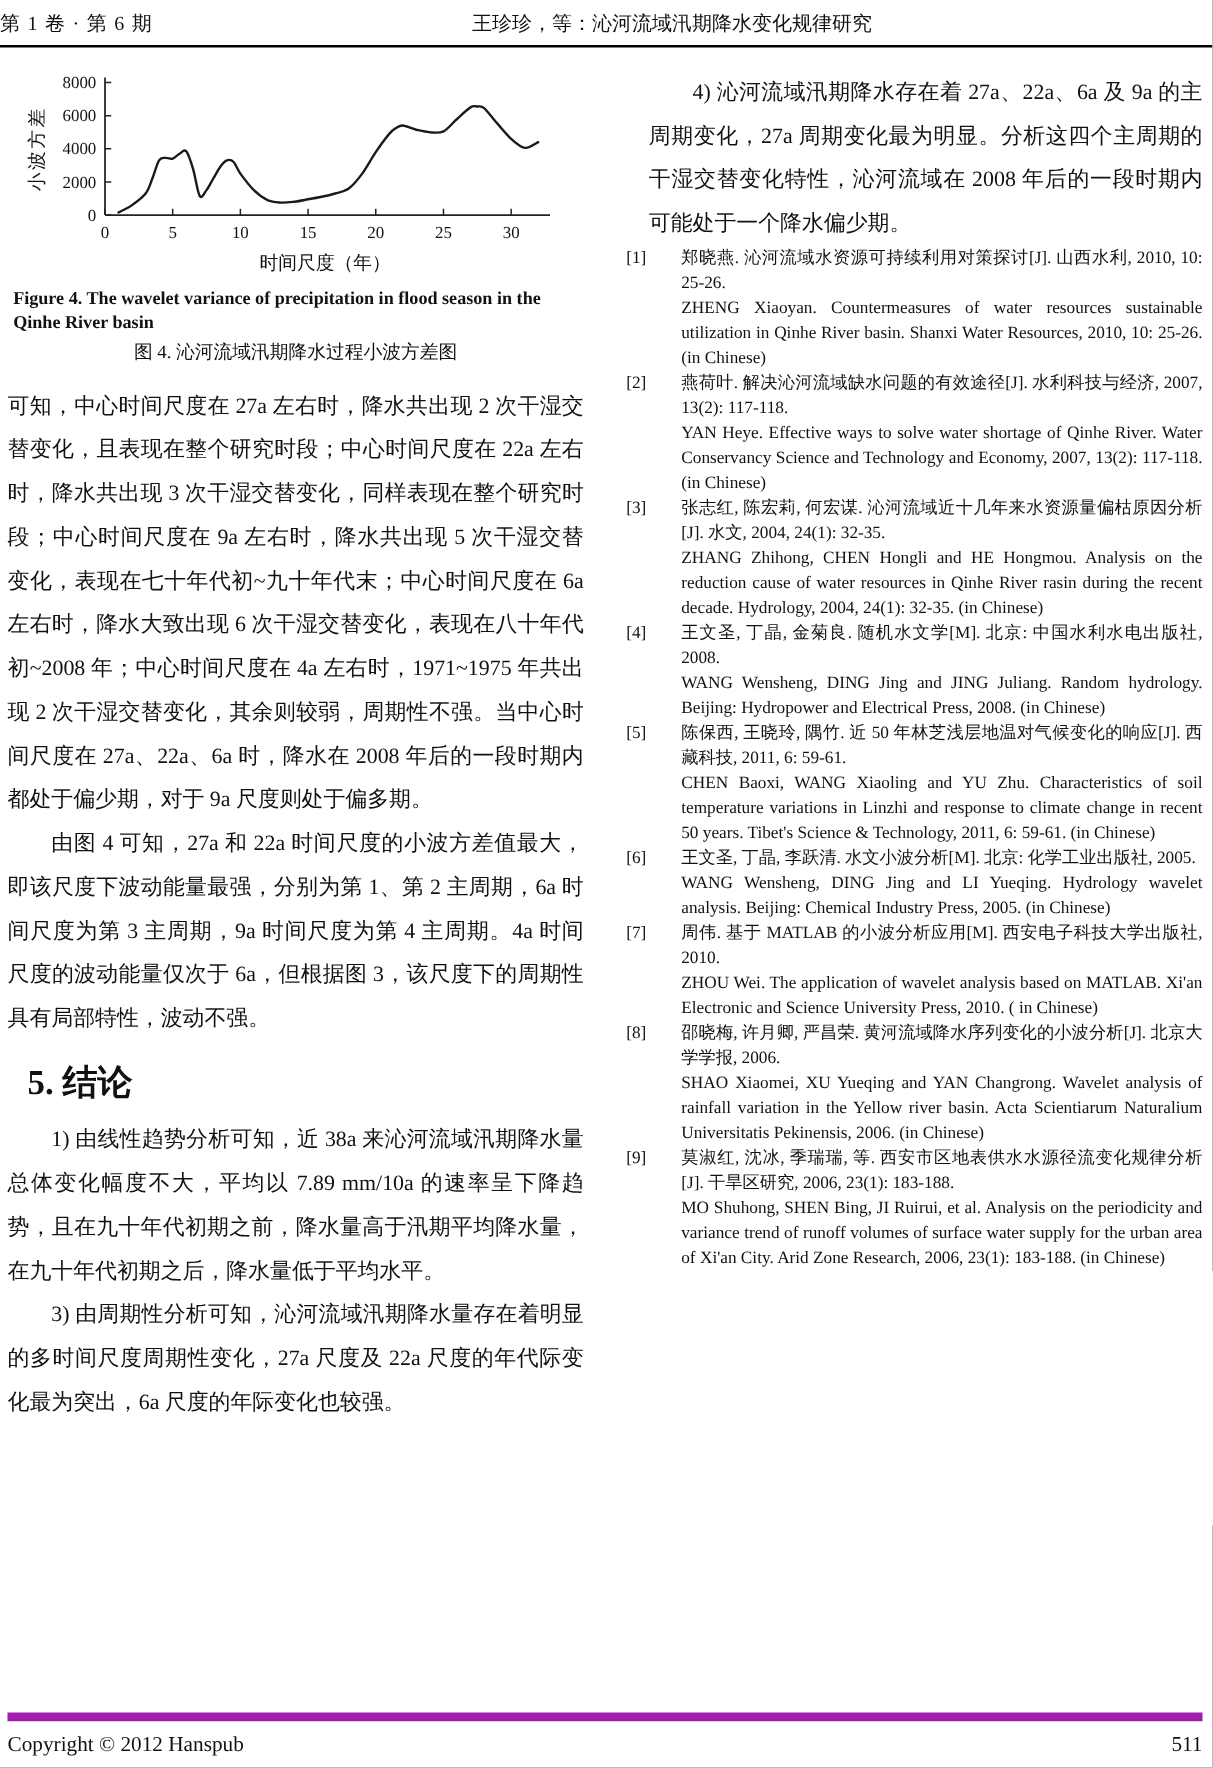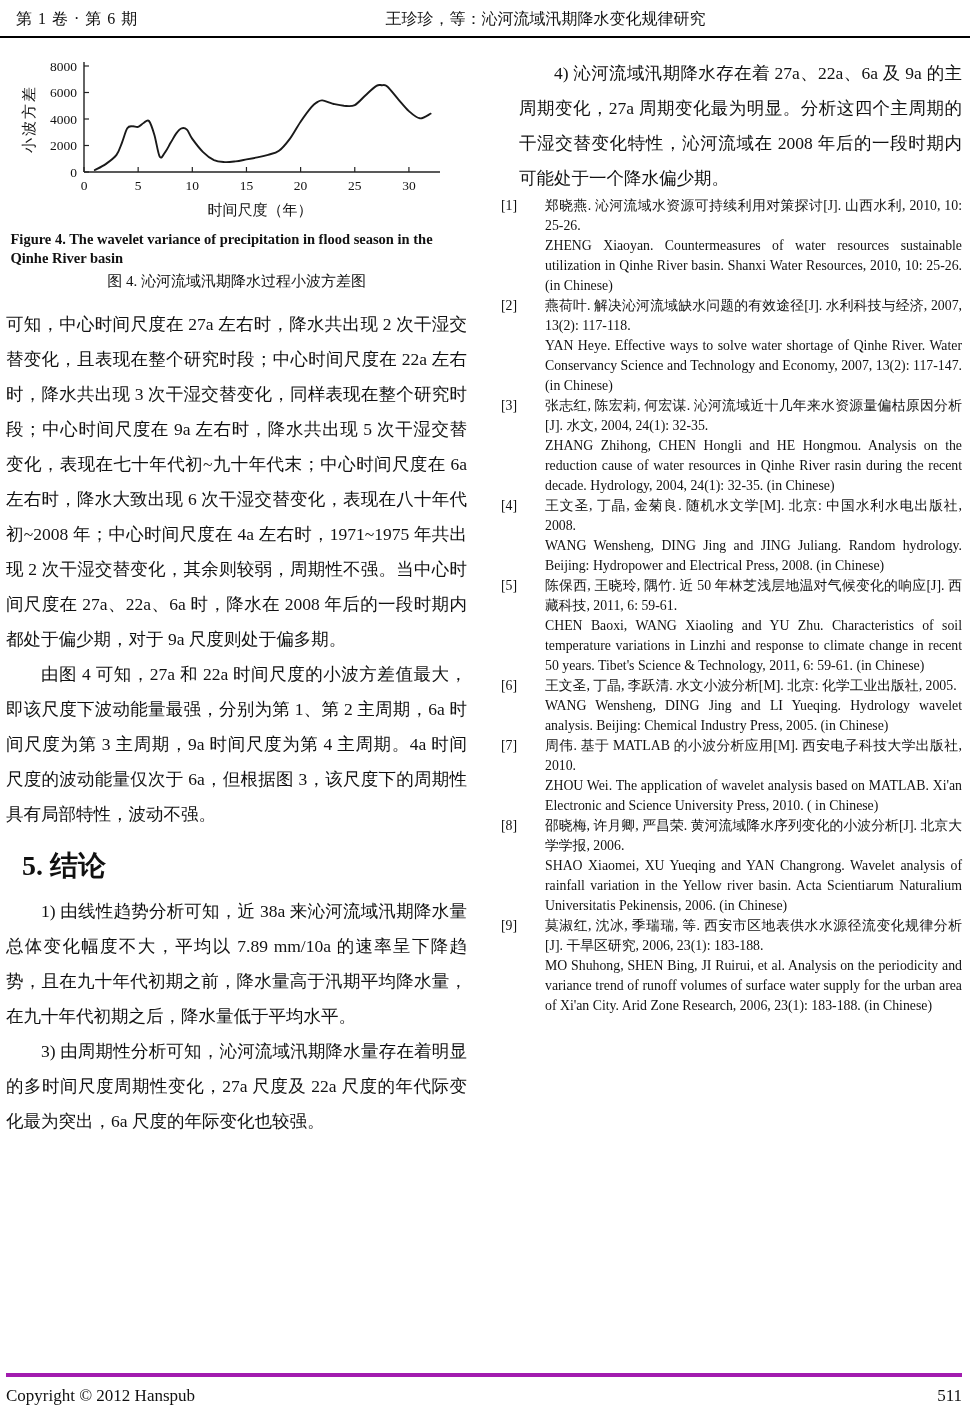--- a/index.html
+++ b/index.html
@@ -11,21 +11,21 @@
     margin: 0 auto;
     background: #ffffff;
     color: #111;
     font-family: "Liberation Serif", "DejaVu Serif", serif;
     overflow: hidden;
   }
   
   .header {
     display: flex;
     align-items: flex-end;
-    padding: 9px 10px 6px 16px;
+    padding: 9px 10px 6px 0;
     border-bottom: 2px solid #000;
     font-size: 16px;
   }
   .header .vol { flex: 0 0 235px; letter-spacing: 1px; }
   .header .running-title { flex: 1; text-align: center; padding-right: 120px; }
   
   .columns {
     display: flex;
     gap: 34px;
     padding: 14px 8px 0 6px;
@@ -73,21 +73,21 @@
     line-height: 20px;
   }
   .ref-num { flex: 0 0 44px; }
   .ref-body { flex: 1; text-align: justify; text-justify: inter-character; }
   
   .footer {
     position: absolute;
     left: 6px;
     right: 8px;
     bottom: 8px;
-    border-top: 4px solid #a21caf;
+    border-top: 7px solid #a21caf;
     padding-top: 9px;
     display: flex;
     justify-content: space-between;
     font-size: 17px;
   }
 </style>
 </head>
 <body>
 
 <div class="page">
@@ -155,21 +155,21 @@
             <div class="ref-num">[1]</div>
             <div class="ref-body">
               <div>郑晓燕. 沁河流域水资源可持续利用对策探讨[J]. 山西水利, 2010, 10: 25-26.</div>
               <div>ZHENG Xiaoyan. Countermeasures of water resources sustainable utilization in Qinhe River basin. Shanxi Water Resources, 2010, 10: 25-26. (in Chinese)</div>
             </div>
           </div>
           <div class="ref">
             <div class="ref-num">[2]</div>
             <div class="ref-body">
               <div>燕荷叶. 解决沁河流域缺水问题的有效途径[J]. 水利科技与经济, 2007, 13(2): 117-118.</div>
-              <div>YAN Heye. Effective ways to solve water shortage of Qinhe River. Water Conservancy Science and Technology and Economy, 2007, 13(2): 117-147. (in Chinese)</div>
+              <div>YAN Heye. Effective ways to solve water shortage of Qinhe River. Water Conservancy Science and Technology and Economy, 2007, 13(2): 117-118. (in Chinese)</div>
             </div>
           </div>
           <div class="ref">
             <div class="ref-num">[3]</div>
             <div class="ref-body">
               <div>张志红, 陈宏莉, 何宏谋. 沁河流域近十几年来水资源量偏枯原因分析[J]. 水文, 2004, 24(1): 32-35.</div>
               <div>ZHANG Zhihong, CHEN Hongli and HE Hongmou. Analysis on the reduction cause of water resources in Qinhe River rasin during the recent decade. Hydrology, 2004, 24(1): 32-35. (in Chinese)</div>
             </div>
           </div>
           <div class="ref">

